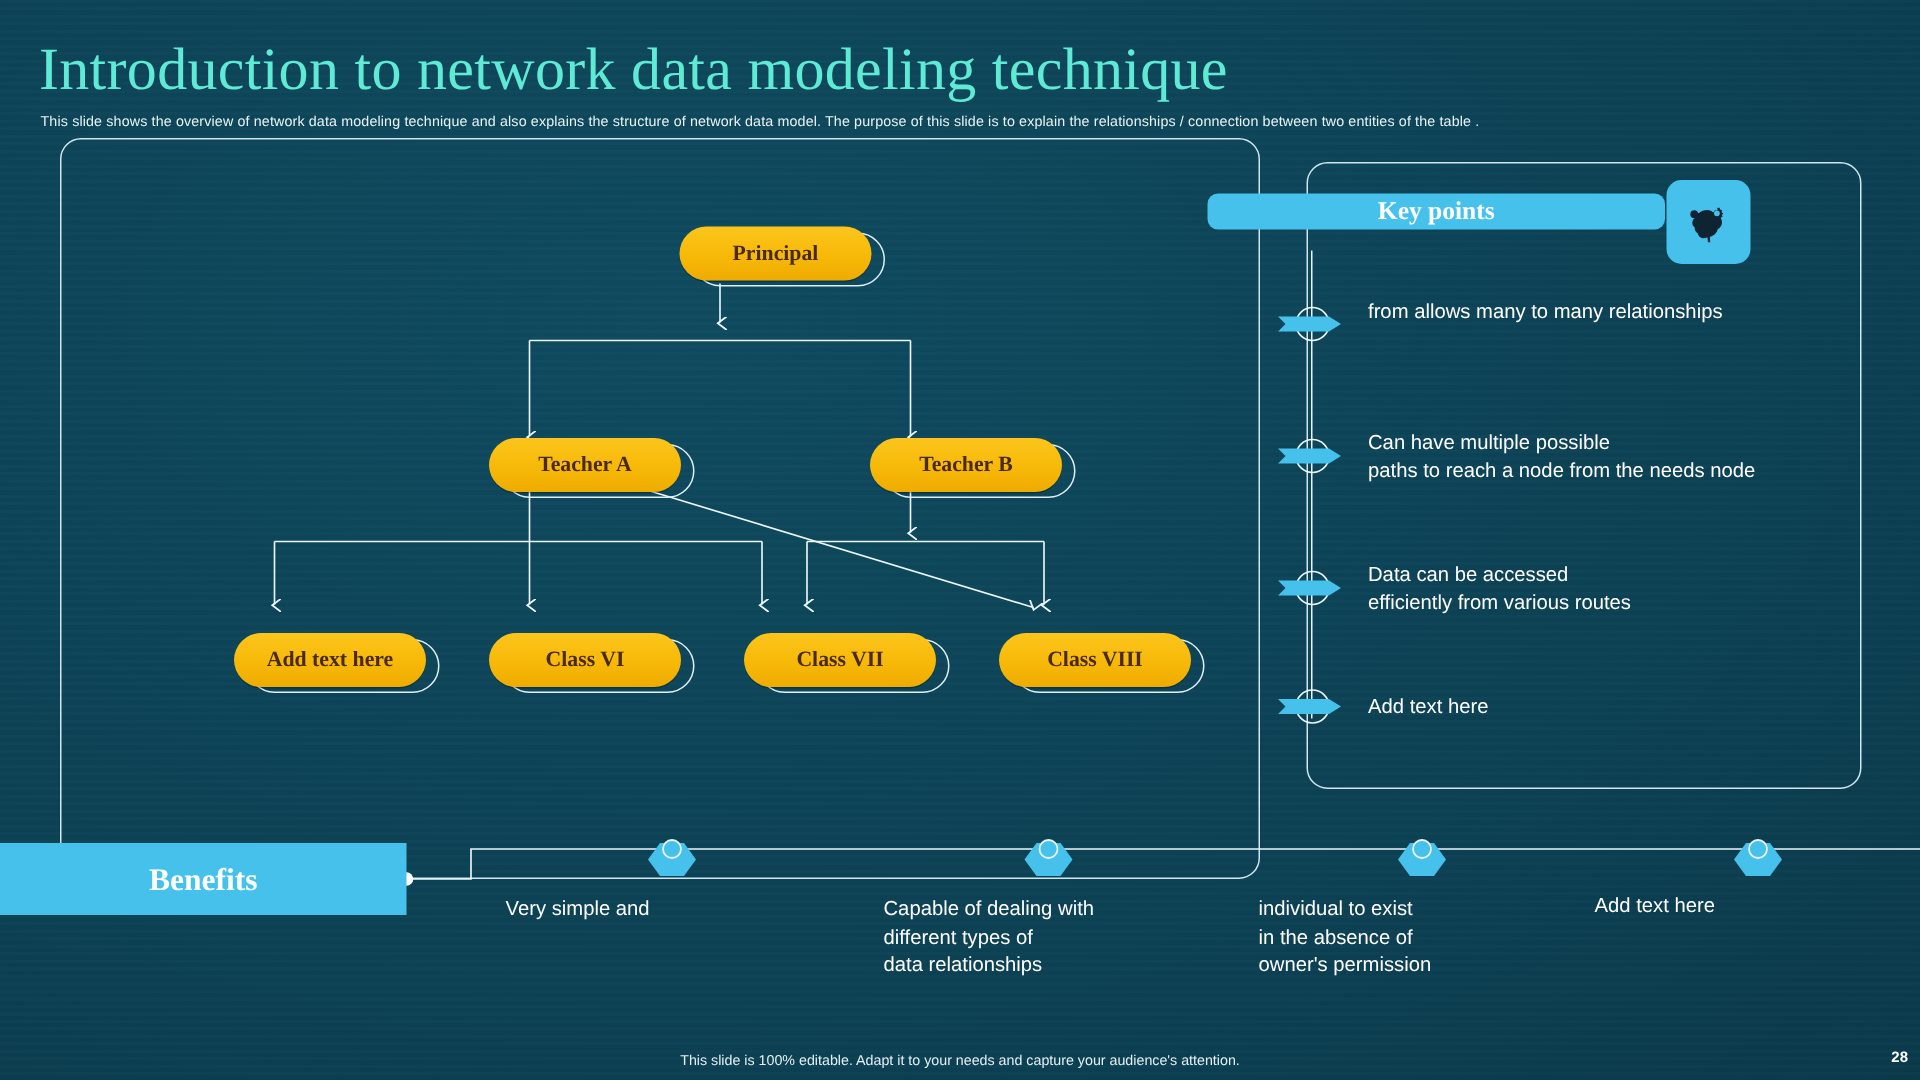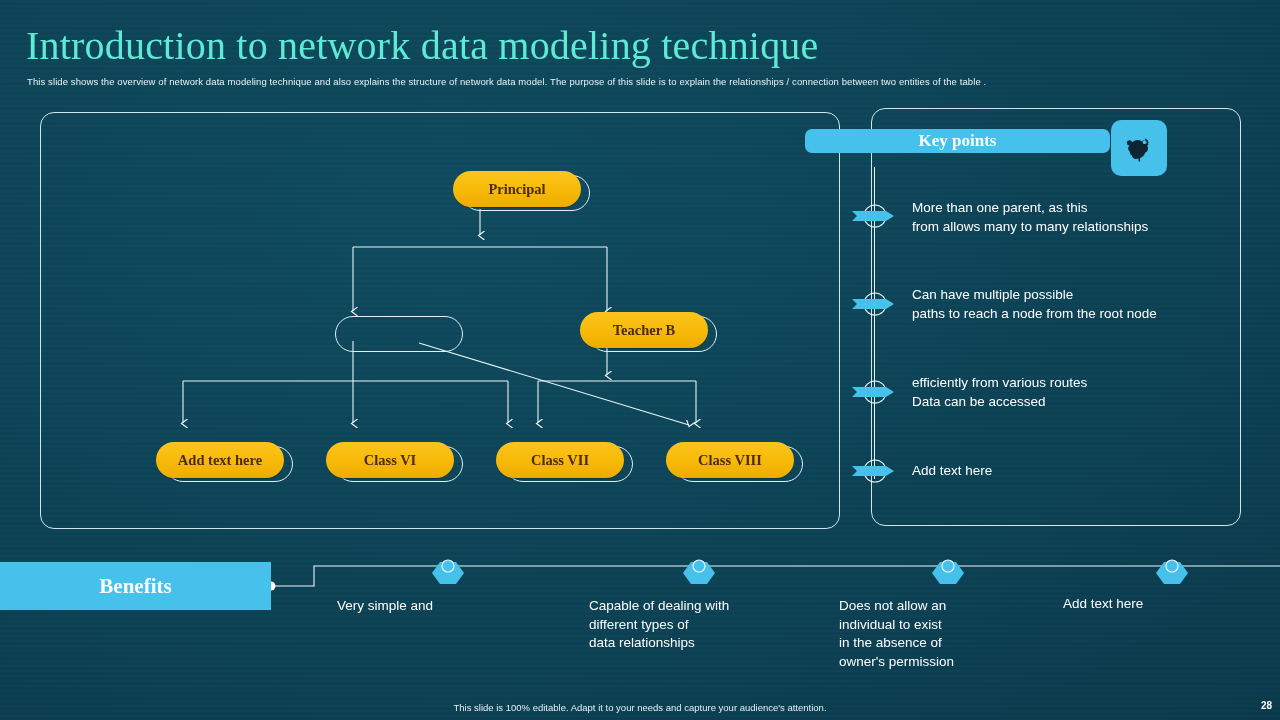--- a/index.html
+++ b/index.html
@@ -36,21 +36,21 @@
     font-size: 9.5px; line-height: 13px; color: #e9f3f6;
     letter-spacing: .1px;
   }
 
   
   .panel {
     position: absolute;
     border: 1px solid #cfe6ee;
     border-radius: 14px;
   }
-  #diagram-panel { left: 40px; top: 112px; width: 800px; height: 417px; }
+  #diagram-panel { left: 40px; top: 92px; width: 800px; height: 494px; }
   #keypoints-panel { left: 871px; top: 108px; width: 370px; height: 418px; }
 
   
   #diagram-canvas { position: absolute; inset: 0; }
   .node {
     position: absolute;
     height: 36px;
     border-radius: 18px;
     background: linear-gradient(180deg, #fcc51c 0%, #f7b908 55%, #eeab00 100%);
     display: flex; align-items: center; justify-content: center;
@@ -158,20 +158,21 @@
       <path d="M655,268 L655,310" marker-end="url(#arrow)"></path>
 
       <path d="M378,230 L648,312" marker-end="url(#arrow)"></path>
     </g>
   </svg>
 
   <div class="node-outline" style="left:421px;top:62px;width:128px;"></div>
   <div class="node" style="left:412px;top:58px;width:128px;">Principal</div>
 
   <div class="node-outline" style="left:294px;top:203px;width:128px;"></div>
+  <div class="node" style="left:285px;top:199px;width:128px;">Teacher A</div>
 
   <div class="node-outline" style="left:548px;top:203px;width:128px;"></div>
   <div class="node" style="left:539px;top:199px;width:128px;">Teacher B</div>
 
   <div class="node-outline" style="left:124px;top:333px;width:128px;"></div>
   <div class="node" style="left:115px;top:329px;width:128px;">Add  text here</div>
 
   <div class="node-outline" style="left:294px;top:333px;width:128px;"></div>
   <div class="node" style="left:285px;top:329px;width:128px;">Class VI</div>
 
@@ -201,48 +202,47 @@
 <div id="kp-spine"></div>
 
 <div class="kp-item">
   <div class="kp-marker" style="top:201px;">
     <svg width="46" height="30" viewBox="0 0 46 30">
       <circle cx="23" cy="15" r="11" fill="none" stroke="#eaf6fa" stroke-width="1.1"></circle>
       <path d="M0 10 L5 15 L0 20 L34 20 L42 15 L34 10 Z" fill="#45c1ec"></path>
     </svg>
   </div>
   <div class="kp-text" style="top:198px;">
-    <div>More than one parent, as this</div>
     <div>from allows many to many relationships</div>
   </div>
 </div>
 
 <div class="kp-item">
   <div class="kp-marker" style="top:289px;">
     <svg width="46" height="30" viewBox="0 0 46 30">
       <circle cx="23" cy="15" r="11" fill="none" stroke="#eaf6fa" stroke-width="1.1"></circle>
       <path d="M0 10 L5 15 L0 20 L34 20 L42 15 L34 10 Z" fill="#45c1ec"></path>
     </svg>
   </div>
   <div class="kp-text" style="top:285px;">
     <div>Can have multiple possible</div>
-    <div>paths to reach a node from the root node</div>
+    <div>paths to reach a node from the needs node</div>
   </div>
 </div>
 
 <div class="kp-item">
   <div class="kp-marker" style="top:377px;">
     <svg width="46" height="30" viewBox="0 0 46 30">
       <circle cx="23" cy="15" r="11" fill="none" stroke="#eaf6fa" stroke-width="1.1"></circle>
       <path d="M0 10 L5 15 L0 20 L34 20 L42 15 L34 10 Z" fill="#45c1ec"></path>
     </svg>
   </div>
   <div class="kp-text" style="top:373px;">
+    <div>Data can be accessed</div>
     <div>efficiently from various routes</div>
-    <div>Data can be accessed</div>
   </div>
 </div>
 
 <div class="kp-item">
   <div class="kp-marker" style="top:456px;">
     <svg width="46" height="30" viewBox="0 0 46 30">
       <circle cx="23" cy="15" r="11" fill="none" stroke="#eaf6fa" stroke-width="1.1"></circle>
       <path d="M0 10 L5 15 L0 20 L34 20 L42 15 L34 10 Z" fill="#45c1ec"></path>
     </svg>
   </div>
@@ -282,21 +282,20 @@
   <div>data relationships</div>
 </div>
 
 <div class="benefit-marker" style="left:931px;top:556px;">
   <svg width="34" height="30" viewBox="0 0 34 30">
     <path d="M9 6 L25 6 L33 17 L25 28 L9 28 L1 17 Z" fill="#45c1ec"></path>
     <circle cx="17" cy="10" r="6" fill="#45c1ec" stroke="#eaf6fa" stroke-width="1.2"></circle>
   </svg>
 </div>
 <div class="benefit-text" style="left:839px;top:597px;">
-  <div>Does not allow an</div>
   <div>individual to exist</div>
   <div>in the absence of</div>
   <div>owner's permission</div>
 </div>
 
 <div class="benefit-marker" style="left:1155px;top:556px;">
   <svg width="34" height="30" viewBox="0 0 34 30">
     <path d="M9 6 L25 6 L33 17 L25 28 L9 28 L1 17 Z" fill="#45c1ec"></path>
     <circle cx="17" cy="10" r="6" fill="#45c1ec" stroke="#eaf6fa" stroke-width="1.2"></circle>
   </svg>

